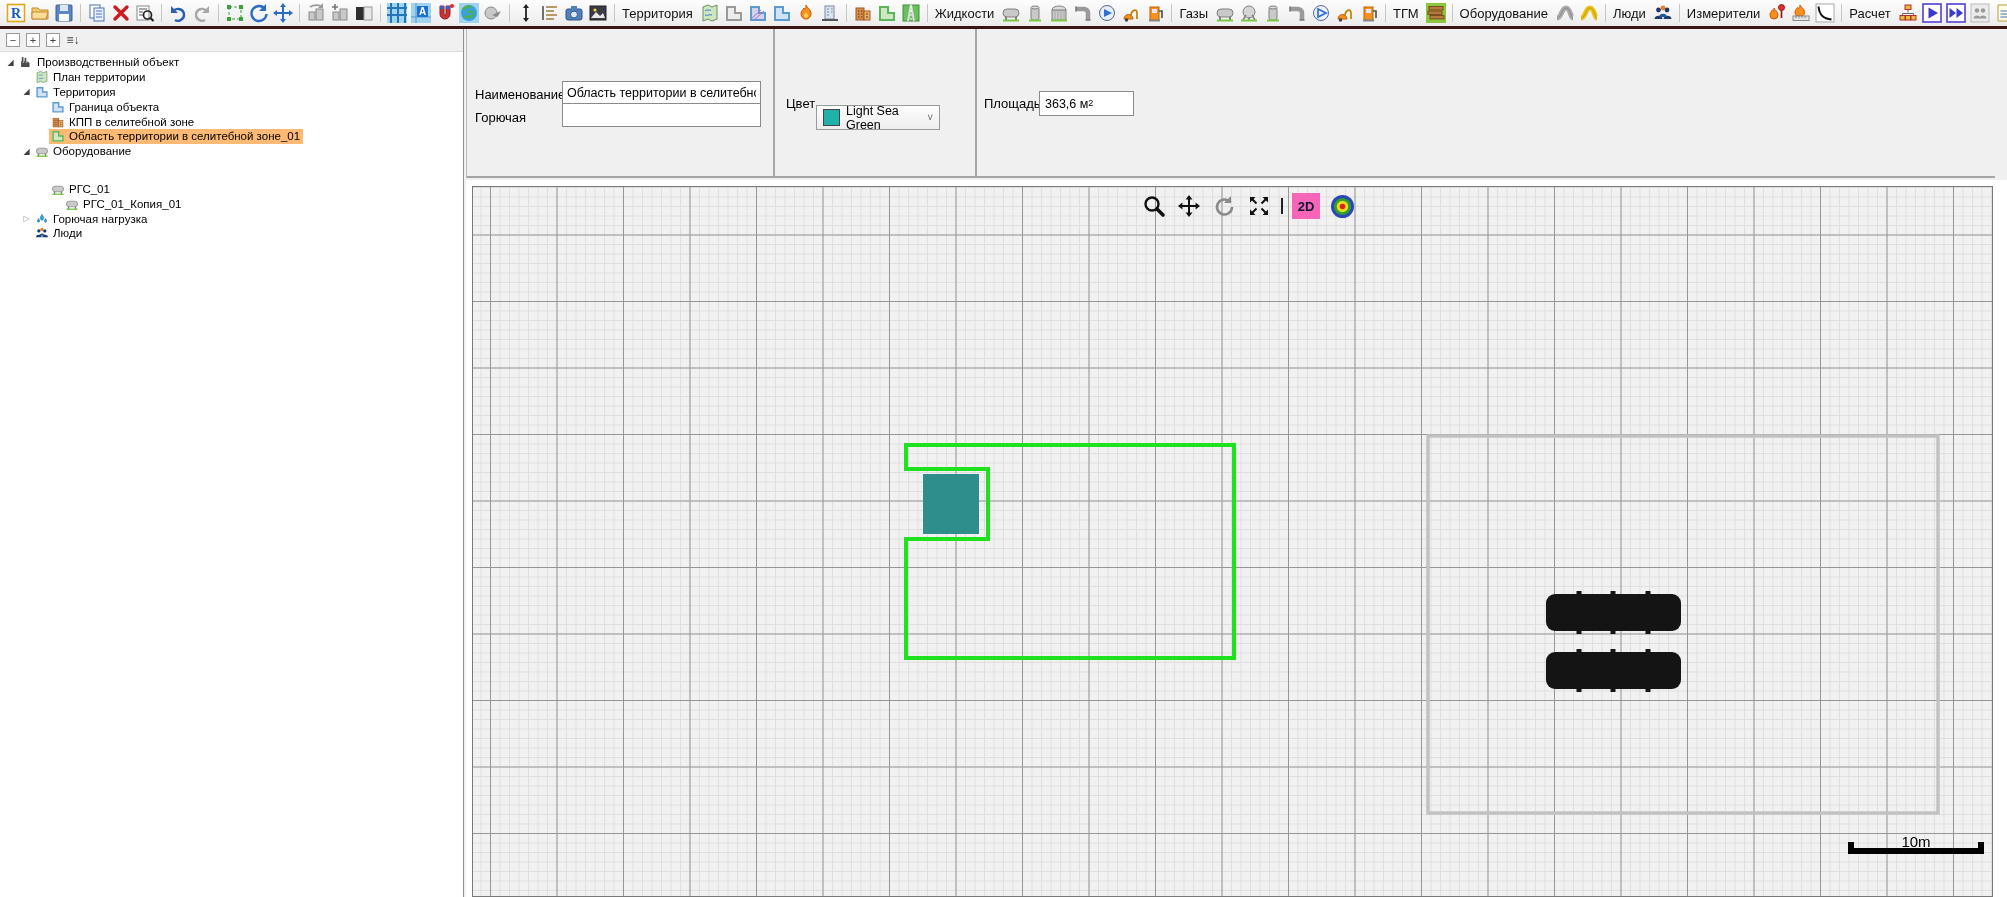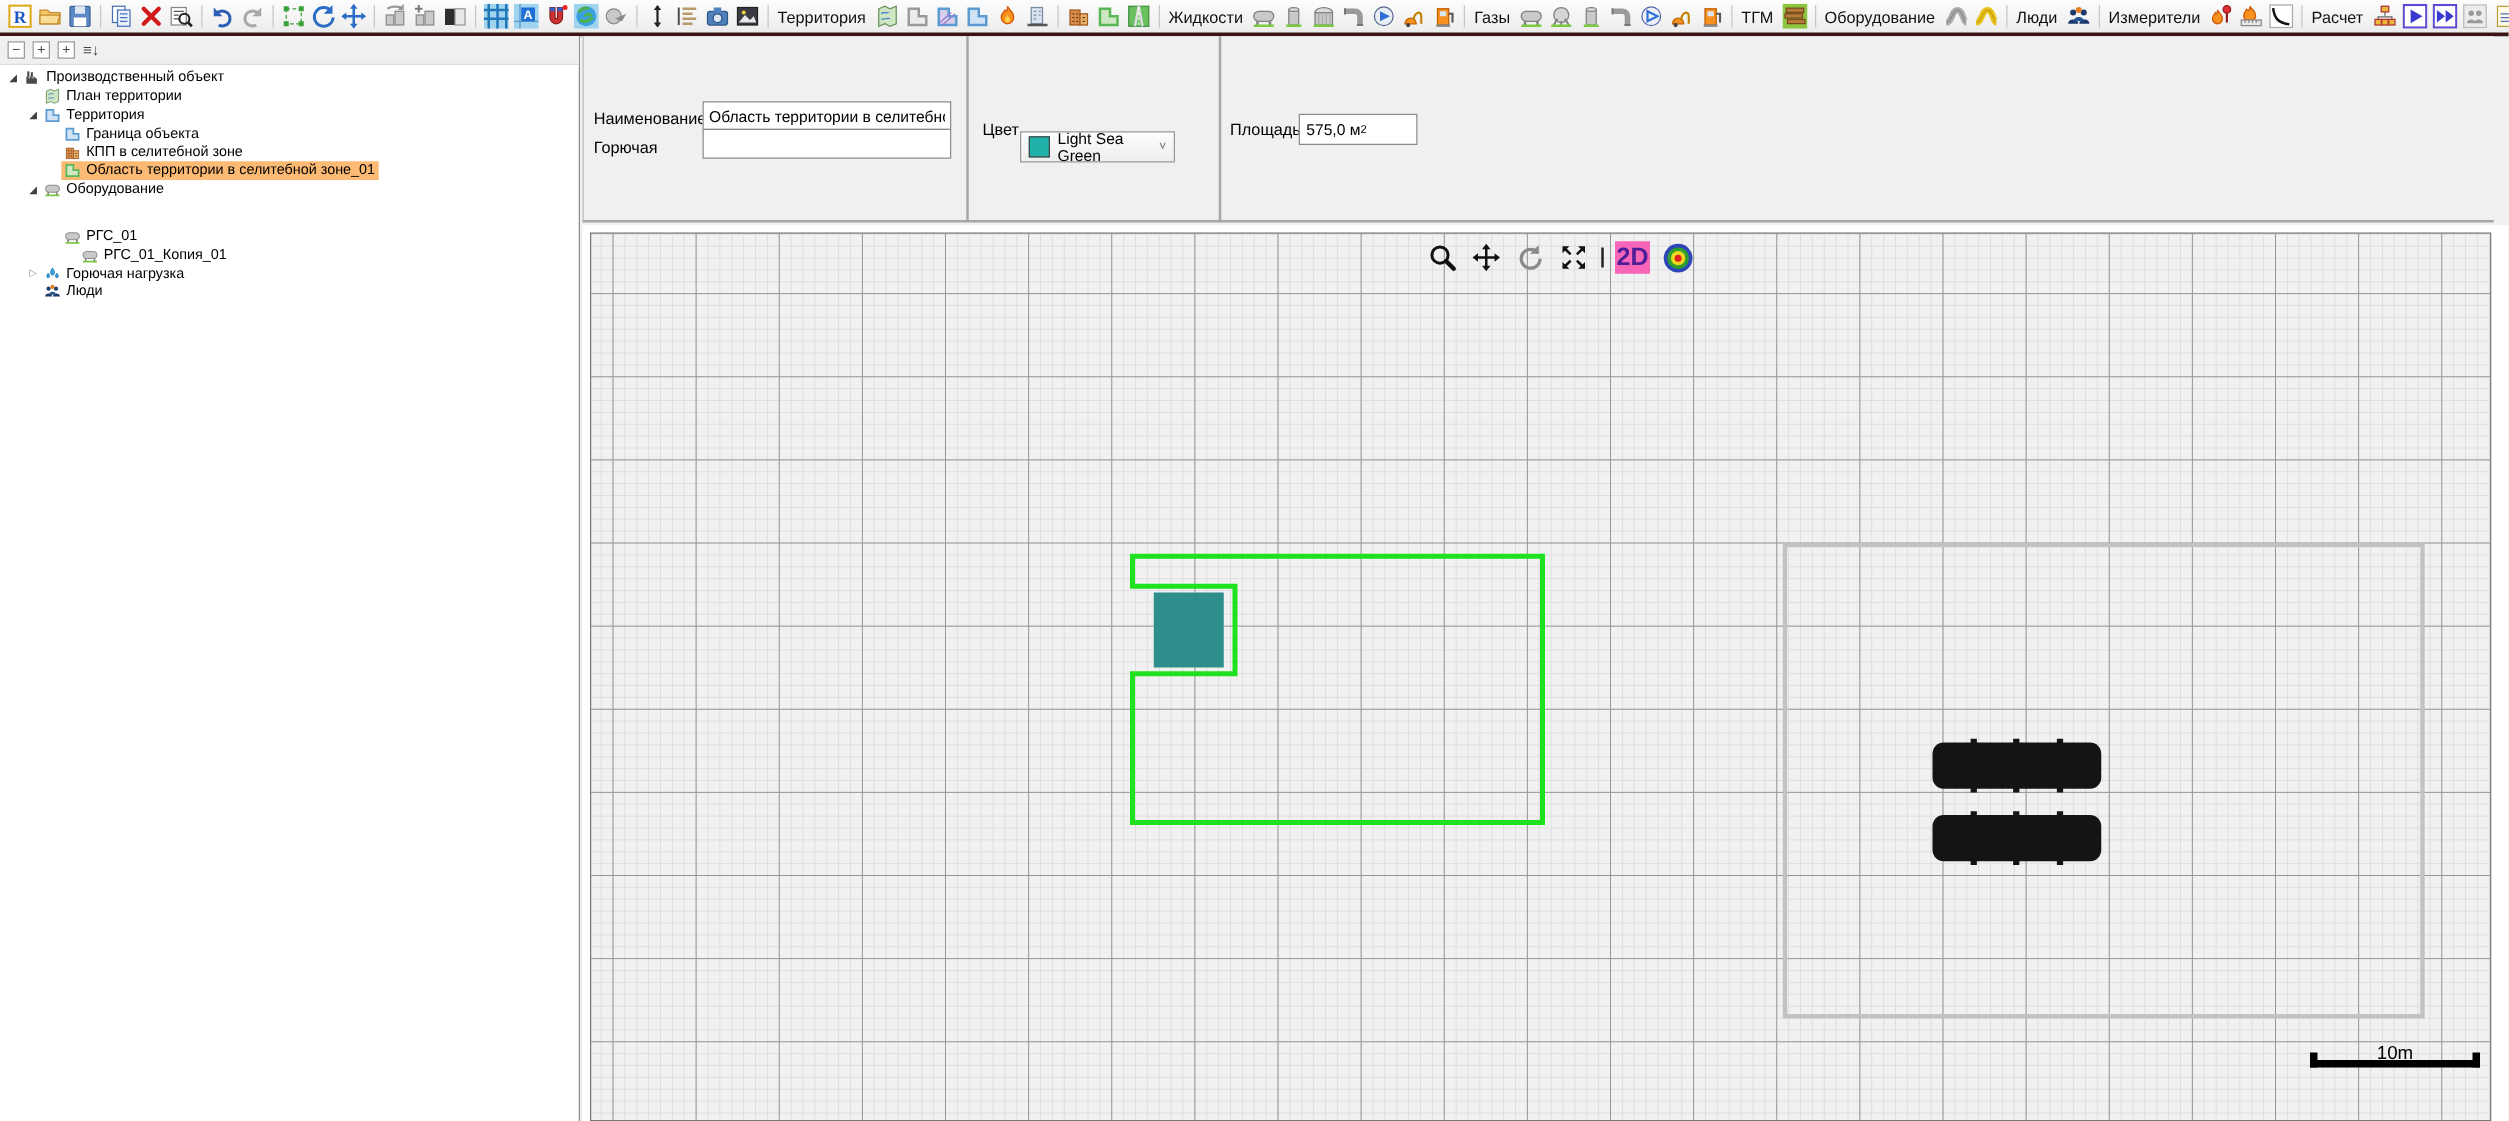--- a/index.html
+++ b/index.html
@@ -74,21 +74,21 @@
     background-size:66.5px 66.5px,66.5px 66.5px,9.5px 9.5px,9.5px 9.5px;
     background-position:17px 47.5px,17px 47.5px,7.5px 0,7.5px 0;
   }
   .shapes{position:absolute;left:0;top:0;width:100%;height:100%;}
   .cvtools{
     position:absolute;left:668px;top:4px;height:30px;display:flex;align-items:center;gap:9px;
   }
   .cvbtn{width:26px;height:26px;display:flex;align-items:center;justify-content:center;}
   .cvsep{width:2px;height:16px;background:#222;}
   .btn2d{
-    width:28px;height:26px;background:#f765b8;color:#4c1d95;font-size:20px;font-weight:bold;
+    width:28px;height:26px;background:#f765b8;color:#0f172a;font-size:13px;font-weight:bold;
     display:flex;align-items:center;justify-content:center;letter-spacing:0;
   }
 </style>
 </head>
 <body>
 
 <div class="topbar">
     <span class="tgroup">
       <span class="tbtn">
         <svg width="20" height="20" viewBox="0 0 20 20">
@@ -717,21 +717,21 @@
 
   <div class="plabel" style="left:319px;top:67px">Цвет</div>
   <div class="combo" style="left:349px;top:76px;width:124px;height:25px">
     <span class="swatch" style="background: rgb(32, 178, 170);"></span>
     <span>Light Sea Green</span>
     <span class="chev">˅</span>
   </div>
 
   <div class="plabel" style="left:517px;top:67px">Площадь</div>
   <div class="areaval" style="left:572px;top:62px;width:95px;height:25px">
-    <span>575,0 м</span>
+    <span>363,6 м</span>
       <sup>2</sup>
   </div>
 </div>
 
 <div class="canvasbg"></div>
 <div class="gridbox">
   <svg class="shapes" viewBox="0 0 1519 709">
 
     <rect x="955" y="249" width="510" height="377" fill="none" stroke="#c2c2c2" stroke-width="3.5"></rect>
 

